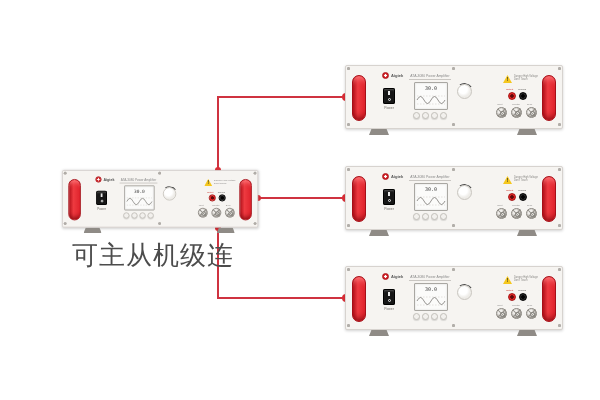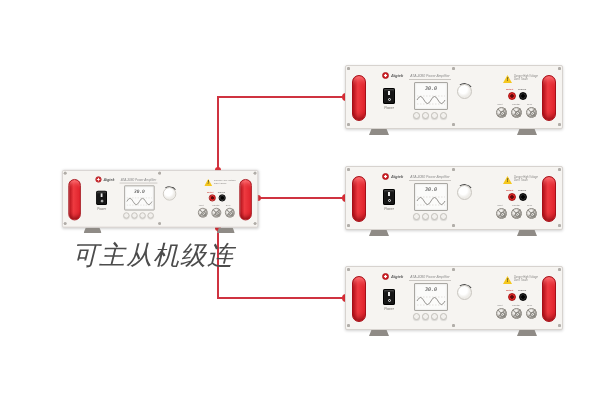--- a/index.html
+++ b/index.html
@@ -1,17 +1,17 @@
 <!DOCTYPE html>
 <html><head>
 <meta charset="utf-8">
 <style>
   html,body{margin:0;padding:0;background:#ffffff;}
   .canvas{position:relative;width:600px;height:400px;background:#ffffff;overflow:hidden;
-          font-family:"Liberation Sans","DejaVu Sans",sans-serif;font-style:italic;}
+          font-family:"Liberation Sans","DejaVu Sans",sans-serif;}
 
   
   .link{position:absolute;background:#cf3340;}
   .dot{position:absolute;border-radius:50%;background:#dd2f38;}
   .dot.small{width:6px;height:6px;}
   .dot.big{width:8px;height:8px;}
 
   
   .caption{position:absolute;left:72px;top:238px;font-size:26px;color:#4c4c4c;
            font-weight:500;letter-spacing:1px;}

